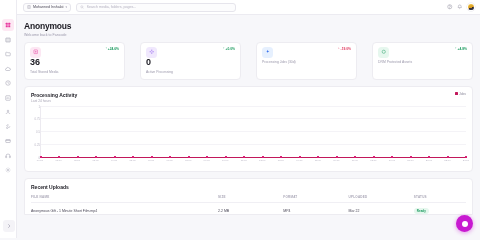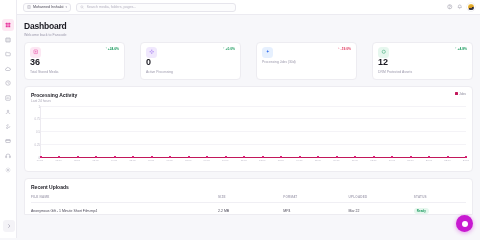--- a/index.html
+++ b/index.html
@@ -299,21 +299,21 @@
               <path d="M10 19a2.2 2.2 0 004 0"></path>
             </svg>
         </span>
         <span class="avatar"></span>
       </div>
     </header>
 
     <div class="page">
 
       <div class="page-head">
-        <div class="page-title">Dashboard</div>
+        <div class="page-title">Anonymous</div>
         <div class="page-sub">Welcome back to Fancode</div>
       </div>
 
       <div class="stats">
 
         <div class="card">
           <div class="card-top">
             <span class="card-icon" style="background:#fce7f3;color:#e8389f;">
               <svg viewBox="0 0 24 24" fill="none" stroke="currentColor" stroke-width="2">
                   <rect x="4" y="4" width="16" height="16" rx="2.5"></rect>
@@ -365,21 +365,20 @@
             <span class="card-icon" style="background:#e6f7ee;color:#1a9a5e;">
               <svg viewBox="0 0 24 24" fill="none" stroke="currentColor" stroke-width="2">
                   <circle cx="12" cy="12" r="7"></circle>
                 </svg>
             </span>
             <span class="badge" style="color:#1a9a5e;">
               <span class="arrow">↑</span>
               <span>+4.8%</span>
             </span>
           </div>
-          <div class="card-value">12</div>
           <div class="card-label">DRM Protected Assets</div>
         </div>
 
       </div>
 
       <section class="panel">
         <div class="panel-head">
           <div>
             <div class="panel-title">Processing Activity</div>
             <div class="panel-sub">Last 24 hours</div>

